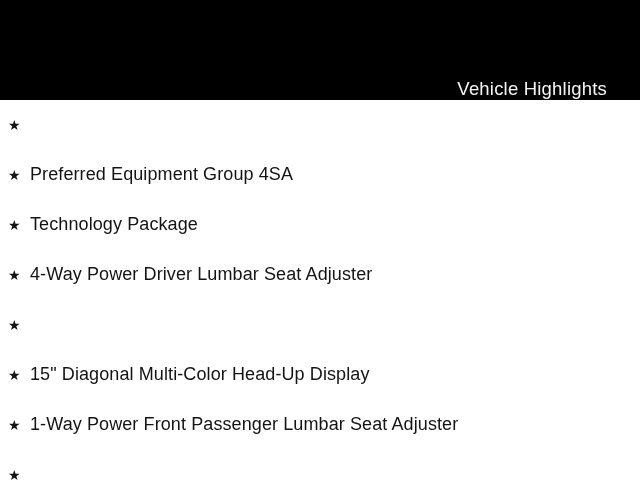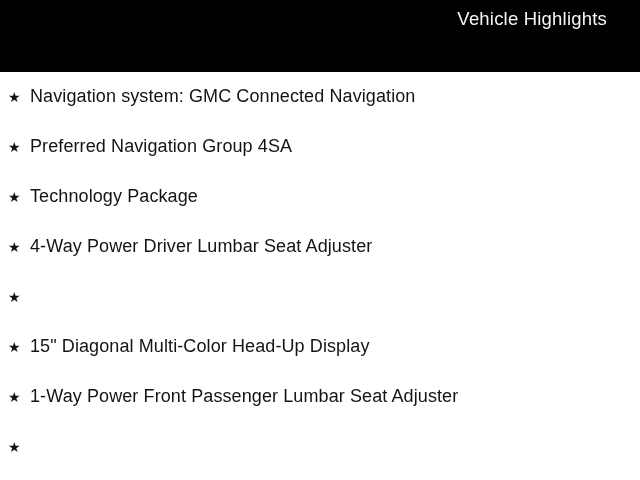--- a/index.html
+++ b/index.html
@@ -7,24 +7,24 @@
     padding: 0;
   }
   body {
     width: 640px;
     height: 480px;
     background: #ffffff;
     font-family: "Liberation Sans", "DejaVu Sans", sans-serif;
     overflow: hidden;
   }
   .header {
-    height: 72px;
+    height: 100px;
     box-sizing: border-box;
     display: flex;
-    align-items: flex-start;
+    align-items: flex-end;
     justify-content: flex-end;
     padding-right: 33px;
     padding-top: 8px;
   }
   .header-title {
     font-size: 18.5px;
     font-weight: 400;
     letter-spacing: 0.2px;
   }
   .highlights-list {
@@ -56,26 +56,25 @@
 </head>
 <body>
 
 <div class="header" style="background: rgb(0, 0, 0); color: rgb(245, 245, 245);">
   <span class="header-title">Vehicle Highlights</span>
 </div>
 
 <ul class="highlights-list" id="highlights-list" style="color: rgb(20, 20, 20);">
   <li class="row">
     <span class="star">★</span>
-    <span class="label">Navigation system: GMC Connected Navigation</span>
   </li>
 
   <li class="row">
     <span class="star">★</span>
-    <span class="label">Preferred Navigation Group 4SA</span>
+    <span class="label">Preferred Equipment Group 4SA</span>
   </li>
 
   <li class="row">
     <span class="star">★</span>
     <span class="label">Technology Package</span>
   </li>
 
   <li class="row">
     <span class="star">★</span>
     <span class="label">4-Way Power Driver Lumbar Seat Adjuster</span>

